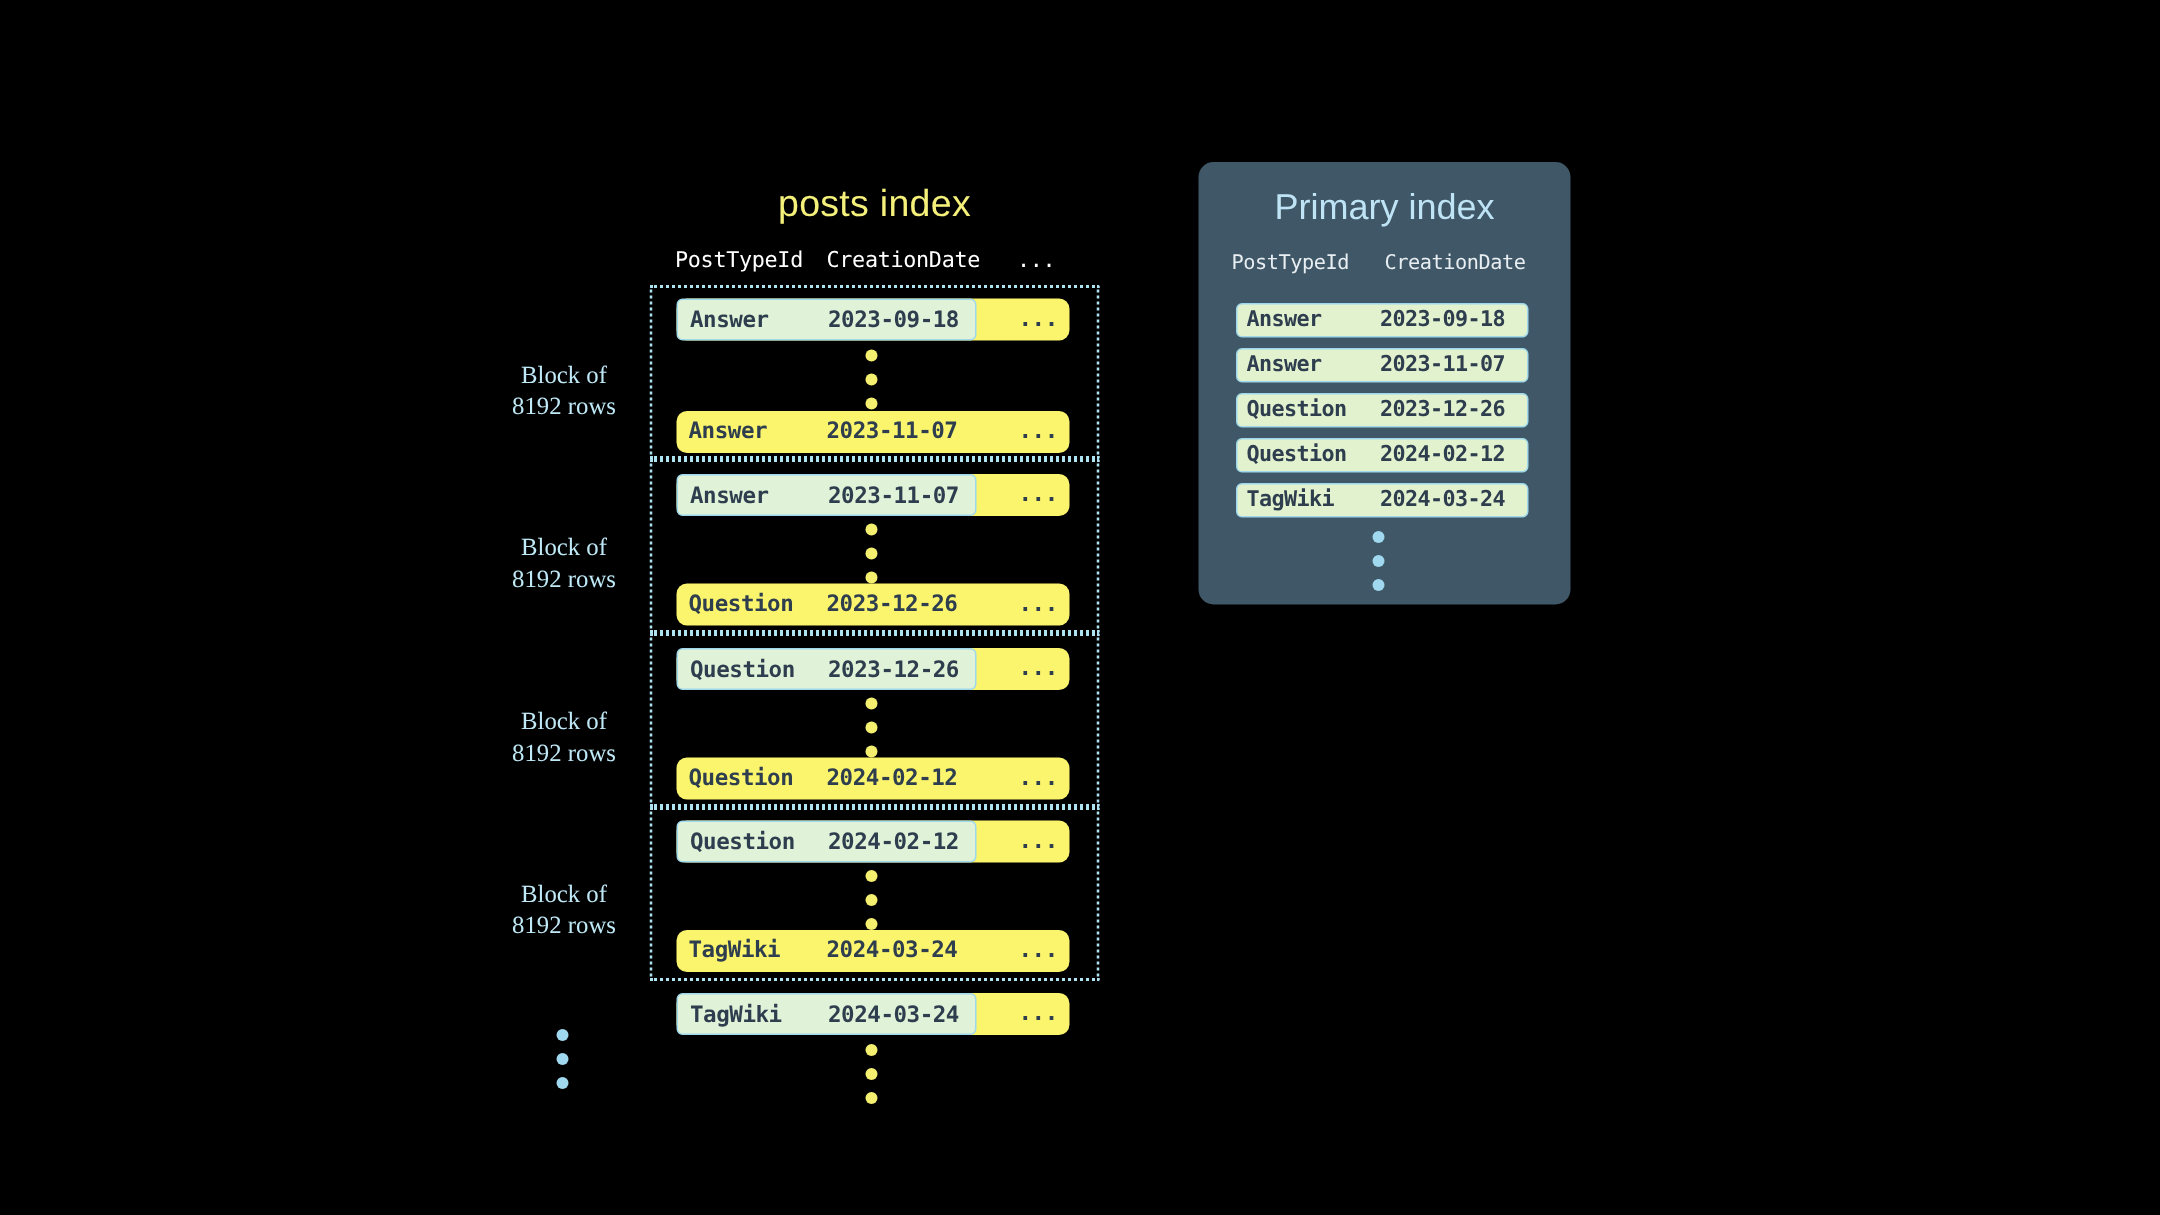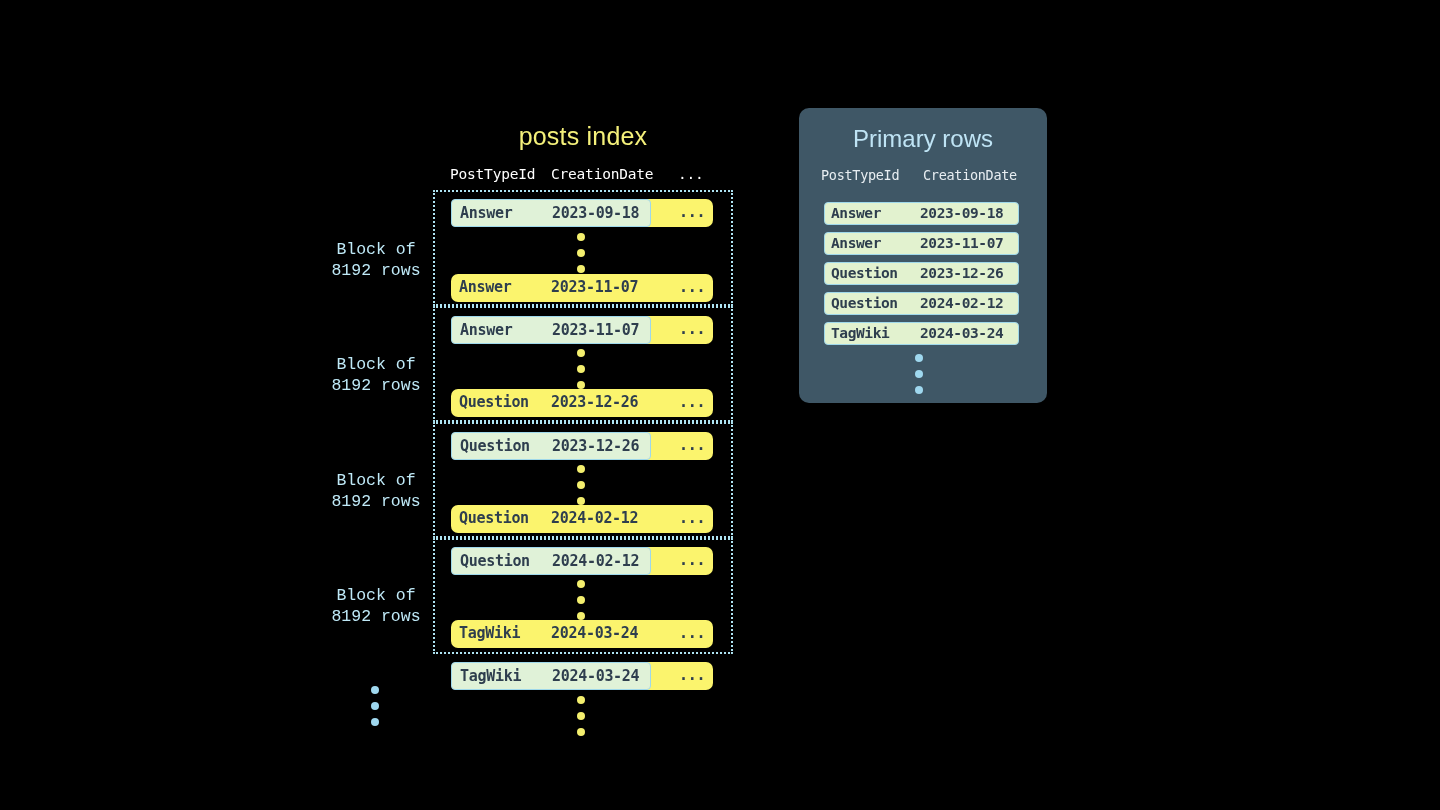--- a/index.html
+++ b/index.html
@@ -48,21 +48,21 @@
     border: 2px dotted #aee3f2;
     border-radius: 1px;
   }
   .block-label {
     position: absolute;
     width: 150px;
     text-align: center;
     color: #bfe9f7;
     font-size: 16.5px;
     line-height: 21px;
-    font-family: Liberation Mono, monospace;
+    font-family: Liberation Serif, serif;
   }
 
   
   .row {
     position: absolute;
     left: 451px;
     width: 262px;
     height: 28px;
     background: #fbf46d;
     border-radius: 7px;
@@ -295,21 +295,21 @@
       <i></i>
   </div>
 
   <div class="vdots blue" style="left:371px; top:686px;">
     <i></i>
       <i></i>
       <i></i>
   </div>
 
   <div class="index-panel">
-    <div class="index-title">Primary rows</div>
+    <div class="index-title">Primary index</div>
 
     <div class="index-colhead">
       <span class="ich-type">PostTypeId</span>
       <span class="ich-date">CreationDate</span>
     </div>
 
     <div class="index-row" style="top:94px;">
       <span class="ir-type">Answer</span>
       <span class="ir-date">2023-09-18</span>
     </div>

